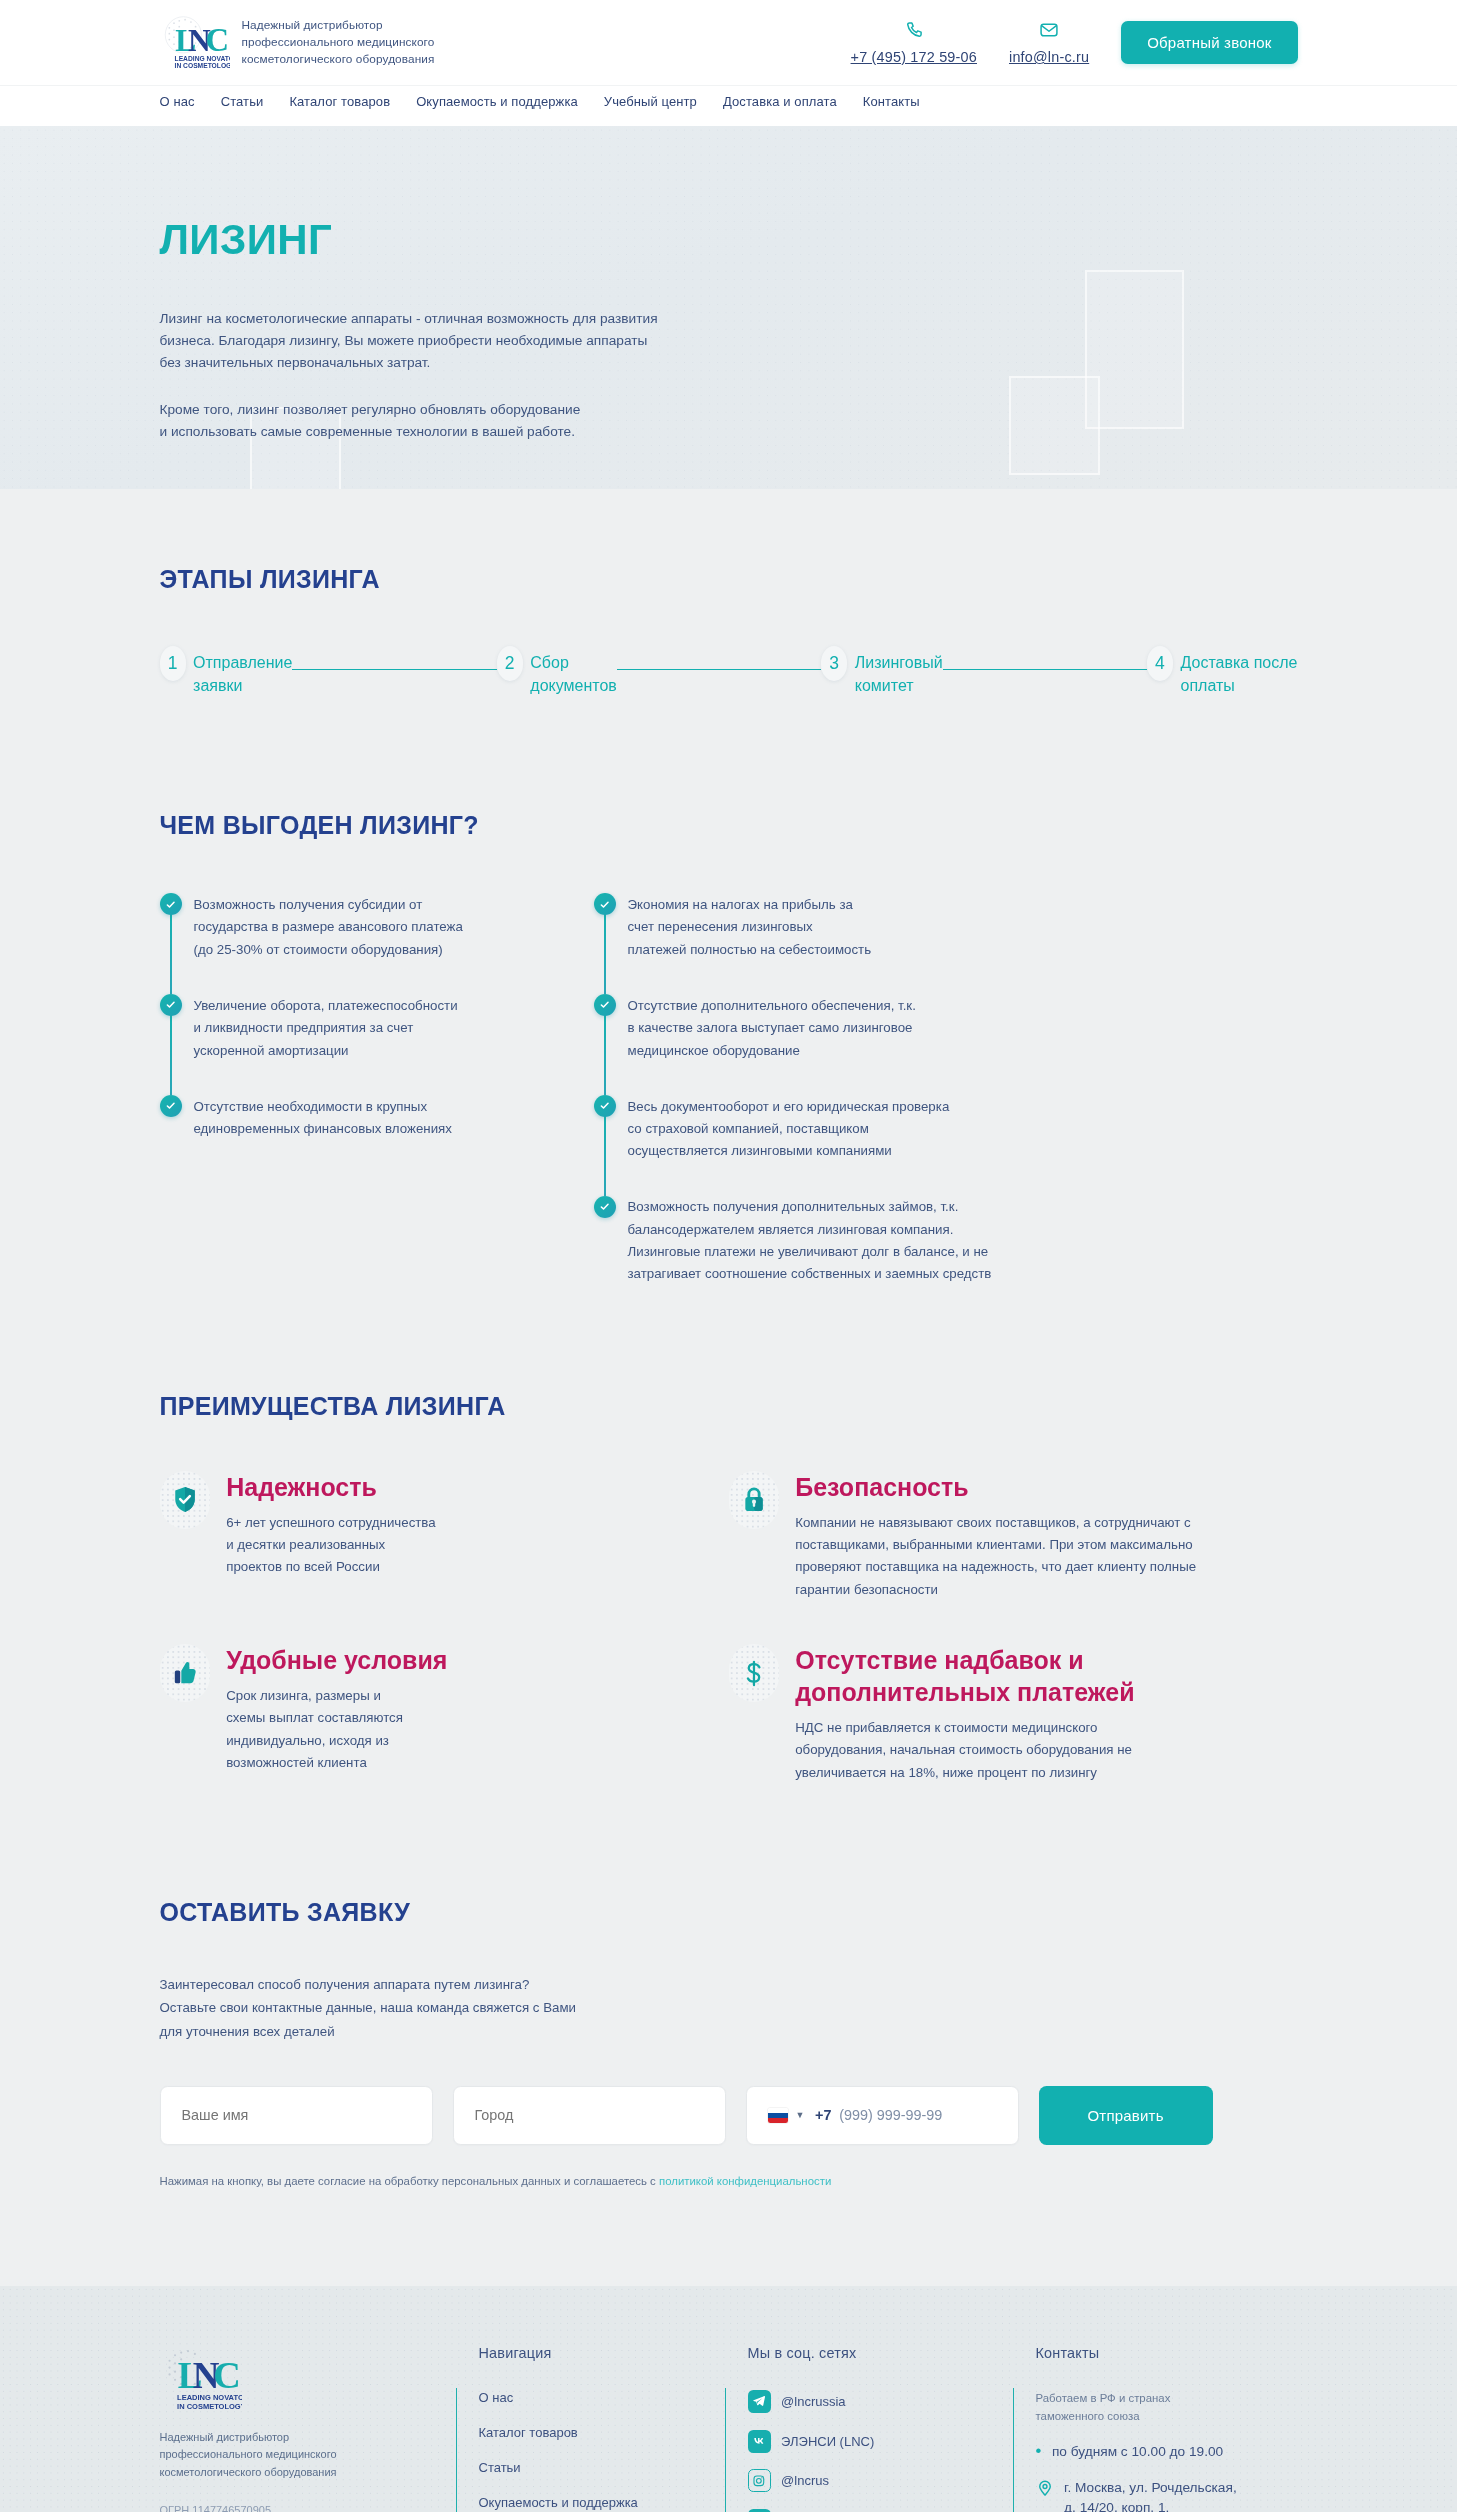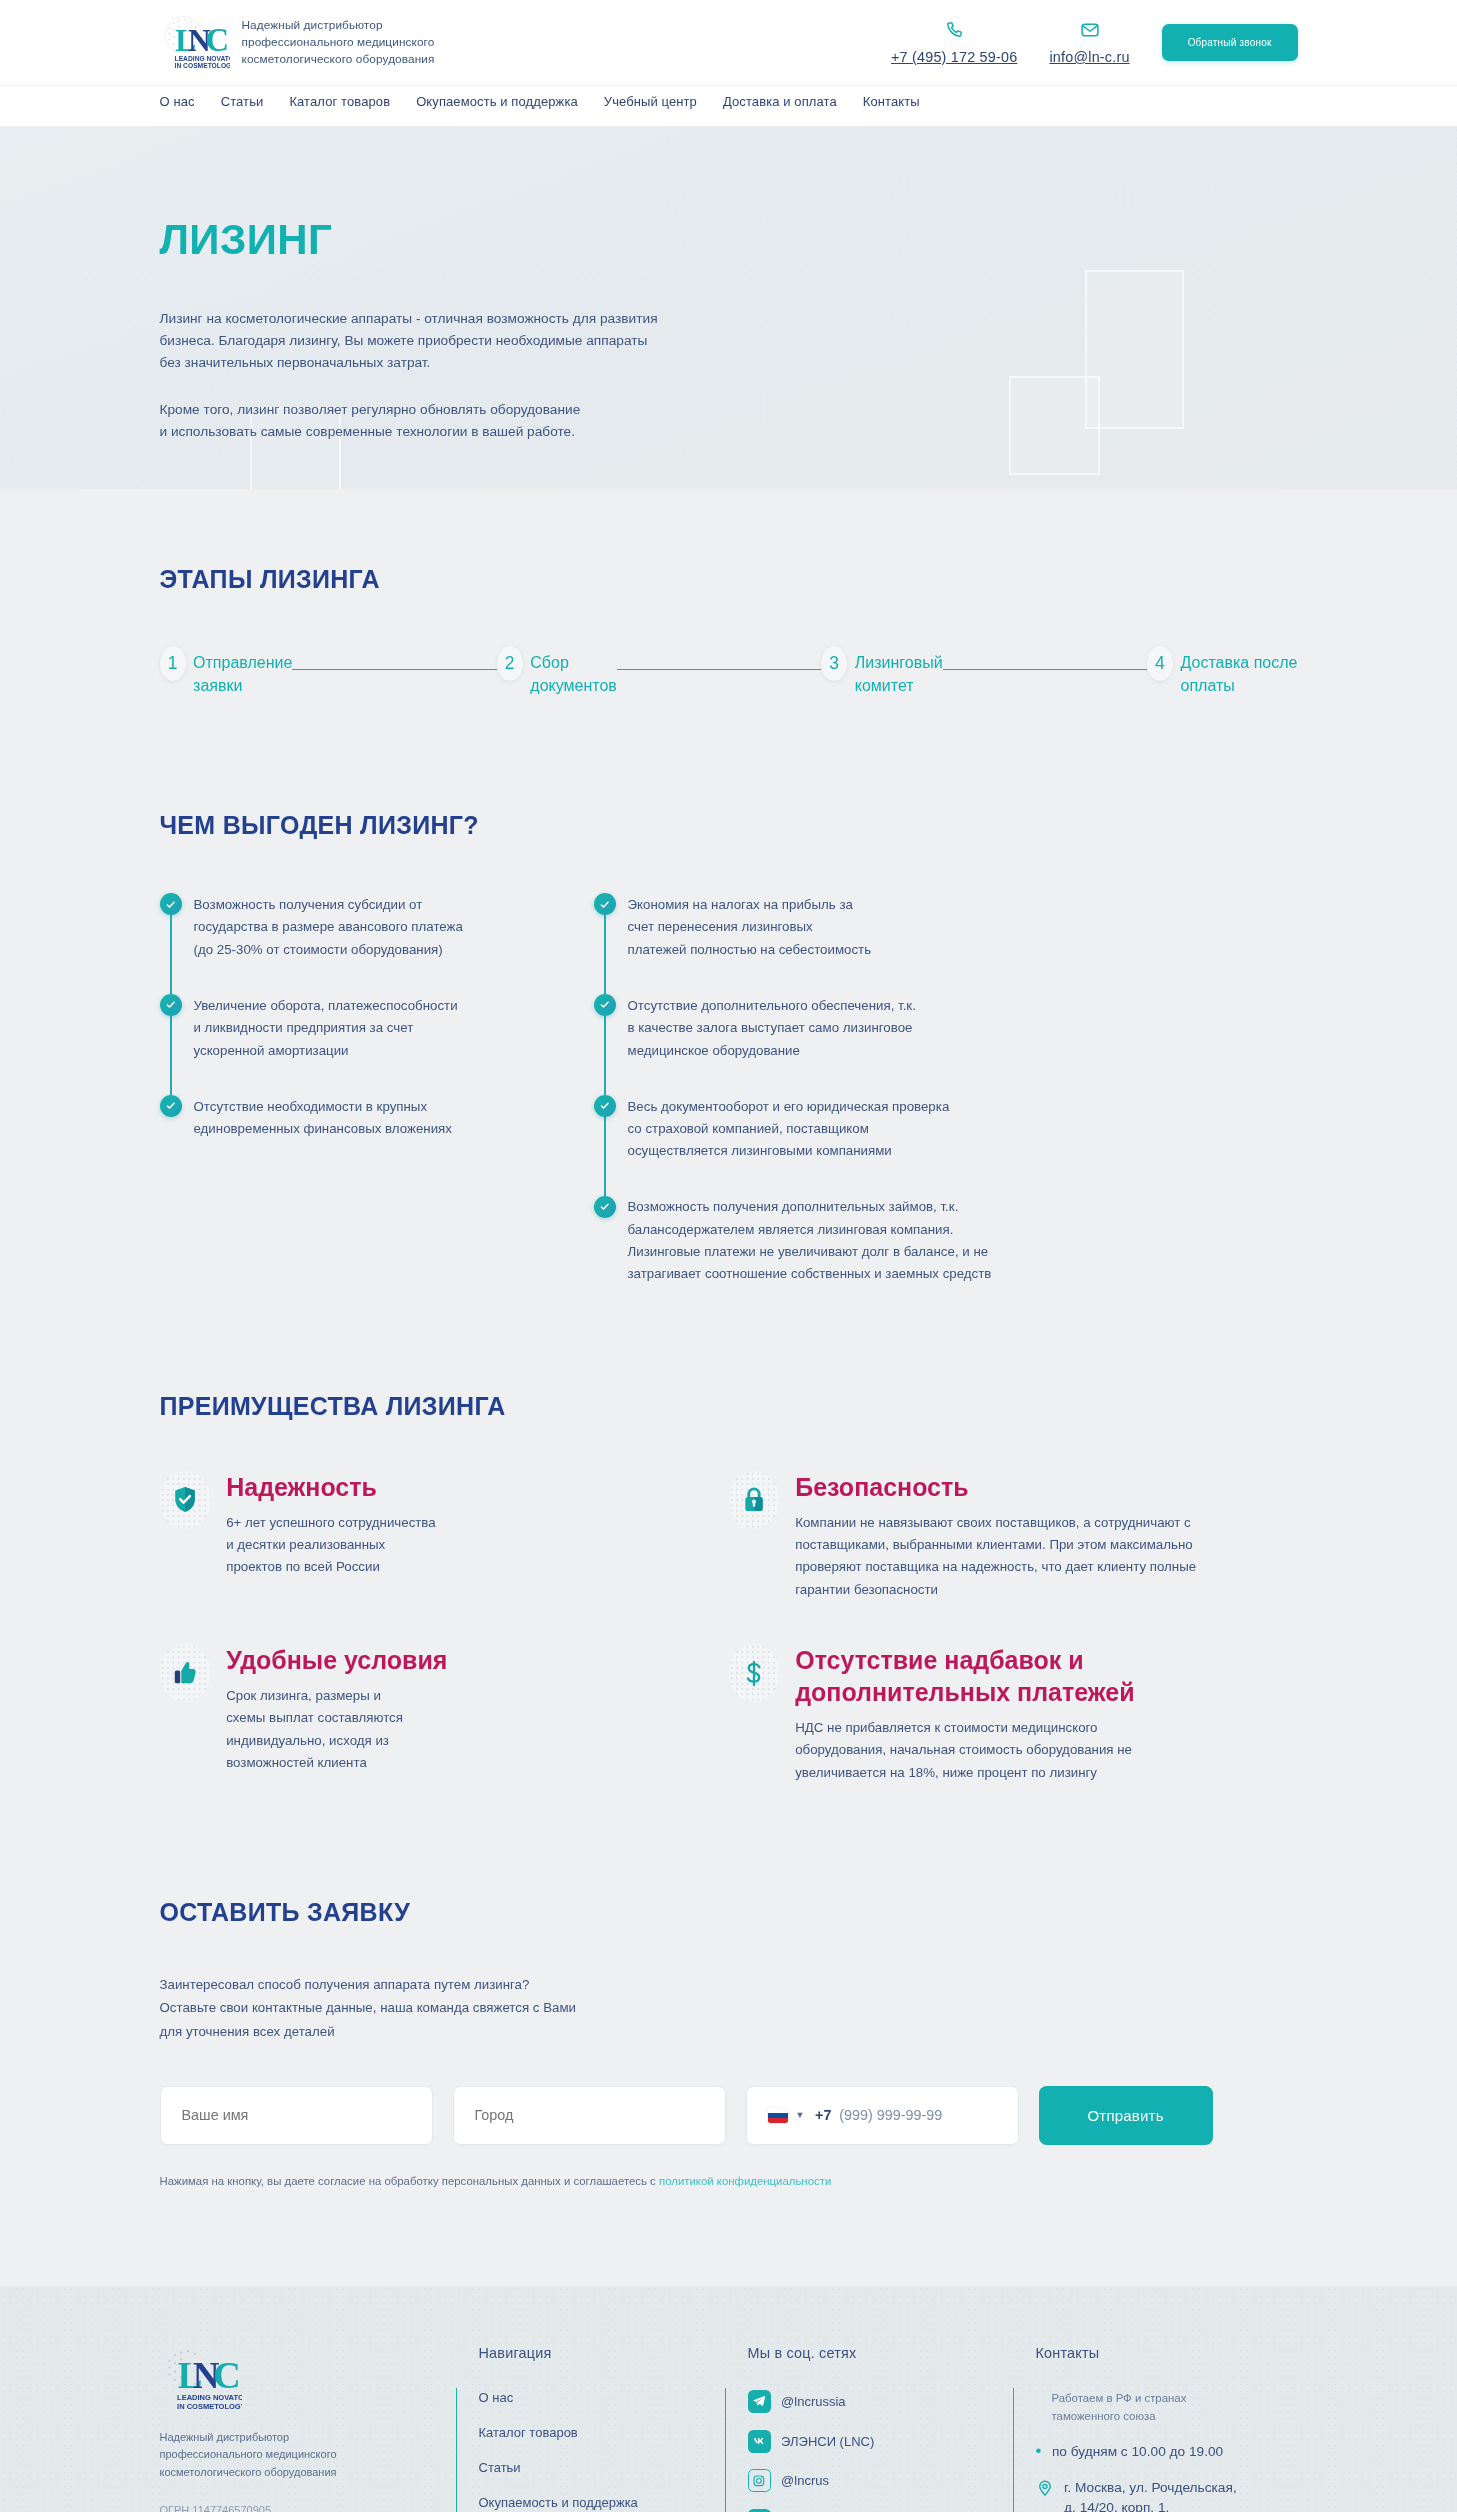--- a/index.html
+++ b/index.html
@@ -34,21 +34,21 @@
   }
   .topbar-right { margin-left: auto; display: flex; align-items: center; gap: 32px; }
   .contact-item { display: flex; align-items: center; gap: 9px; font-size: 14.4px; color: #2f4475; letter-spacing: 0.2px; flex-direction: column;}
   .ico { width: 20px; height: 20px; display: inline-block; color: #12b0b0; flex: 0 0 auto;}
   .ico svg { display: block; width: 100%; height: 100%; }
   .btn-teal {
     background: #12b0b0;
     color: #fff;
     border: none;
     border-radius: 6.8px;
-    font-size: 10px;
+    font-size: 15px;
     font-family: inherit;
     padding: 13px 26px;
     cursor: pointer;
     letter-spacing: 0.2px;
     box-shadow: 0 1.5px 5.3px rgba(18,176,176,.22);
   }
 
   
   .navrow { background:#fff; border-top: 0.8px solid #f1f3f4; }
   .navrow-inner { width: 1138px; margin: 0 auto; display: flex; gap: 26px; padding: 8.3px 0 16.7px 0; }
@@ -226,21 +226,21 @@
   .fdivider { position:absolute; left:0; top: 43px; bottom: 10.6px; width: 1.5px; background:#1fb0ae; }
   .footer-logo { width: 82px; height: 67px; position: relative; margin-bottom: 16.7px;}
   .fdesc { font-size: 11px; line-height: 1.62; color:#5b6f8d; white-space: pre-line; margin-bottom: 20px;}
   .freg { font-size: 11px; line-height: 1.55; color:#8d9cb2; white-space: pre-line;}
   .flink { display:block; font-size: 13px; color:#3c5180; text-decoration:none; margin-bottom: 20px; }
   .soc-item { display:flex; align-items:center; gap: 10.6px; margin-bottom: 16.7px; }
   .soc-badge { width: 23px; height: 23px; border-radius: 5.3px; background:#17aeae; display:flex; align-items:center; justify-content:center; flex:0 0 auto;}
   .soc-badge.outline { background: transparent; border: 1.5px solid #17aeae; }
   .soc-badge svg { width: 13.7px; height: 13.7px; display:block;}
   .soc-name { font-size: 13px; color:#3c5180; }
-  .cont-note { font-size: 11.4px; line-height:1.55; color:#6b7d99; white-space: pre-line; margin-bottom: 16.7px; margin-left: 16px;}
+  .cont-note { font-size: 11.4px; line-height:1.55; color:#6b7d99; white-space: pre-line; margin-bottom: 16.7px;}
   .cont-row { display:flex; gap: 10.6px; align-items: flex-start; margin-bottom: 16.7px;}
   .cont-row .bullet { color:#12b0b0; font-size: 16.7px; line-height: 1; padding-top: 1.5px;}
   .cont-row .txt { font-size: 13.7px; line-height: 1.45; color:#3c5180; white-space: pre-line;}
   .cont-ico { width: 18px; height: 18px; color:#12b0b0; flex:0 0 auto; margin-top:0.8px;}
   .cont-ico svg{ width:100%; height:100%; display:block;}
 </style>
 </head>
 <body>
 
 <div class="page">

